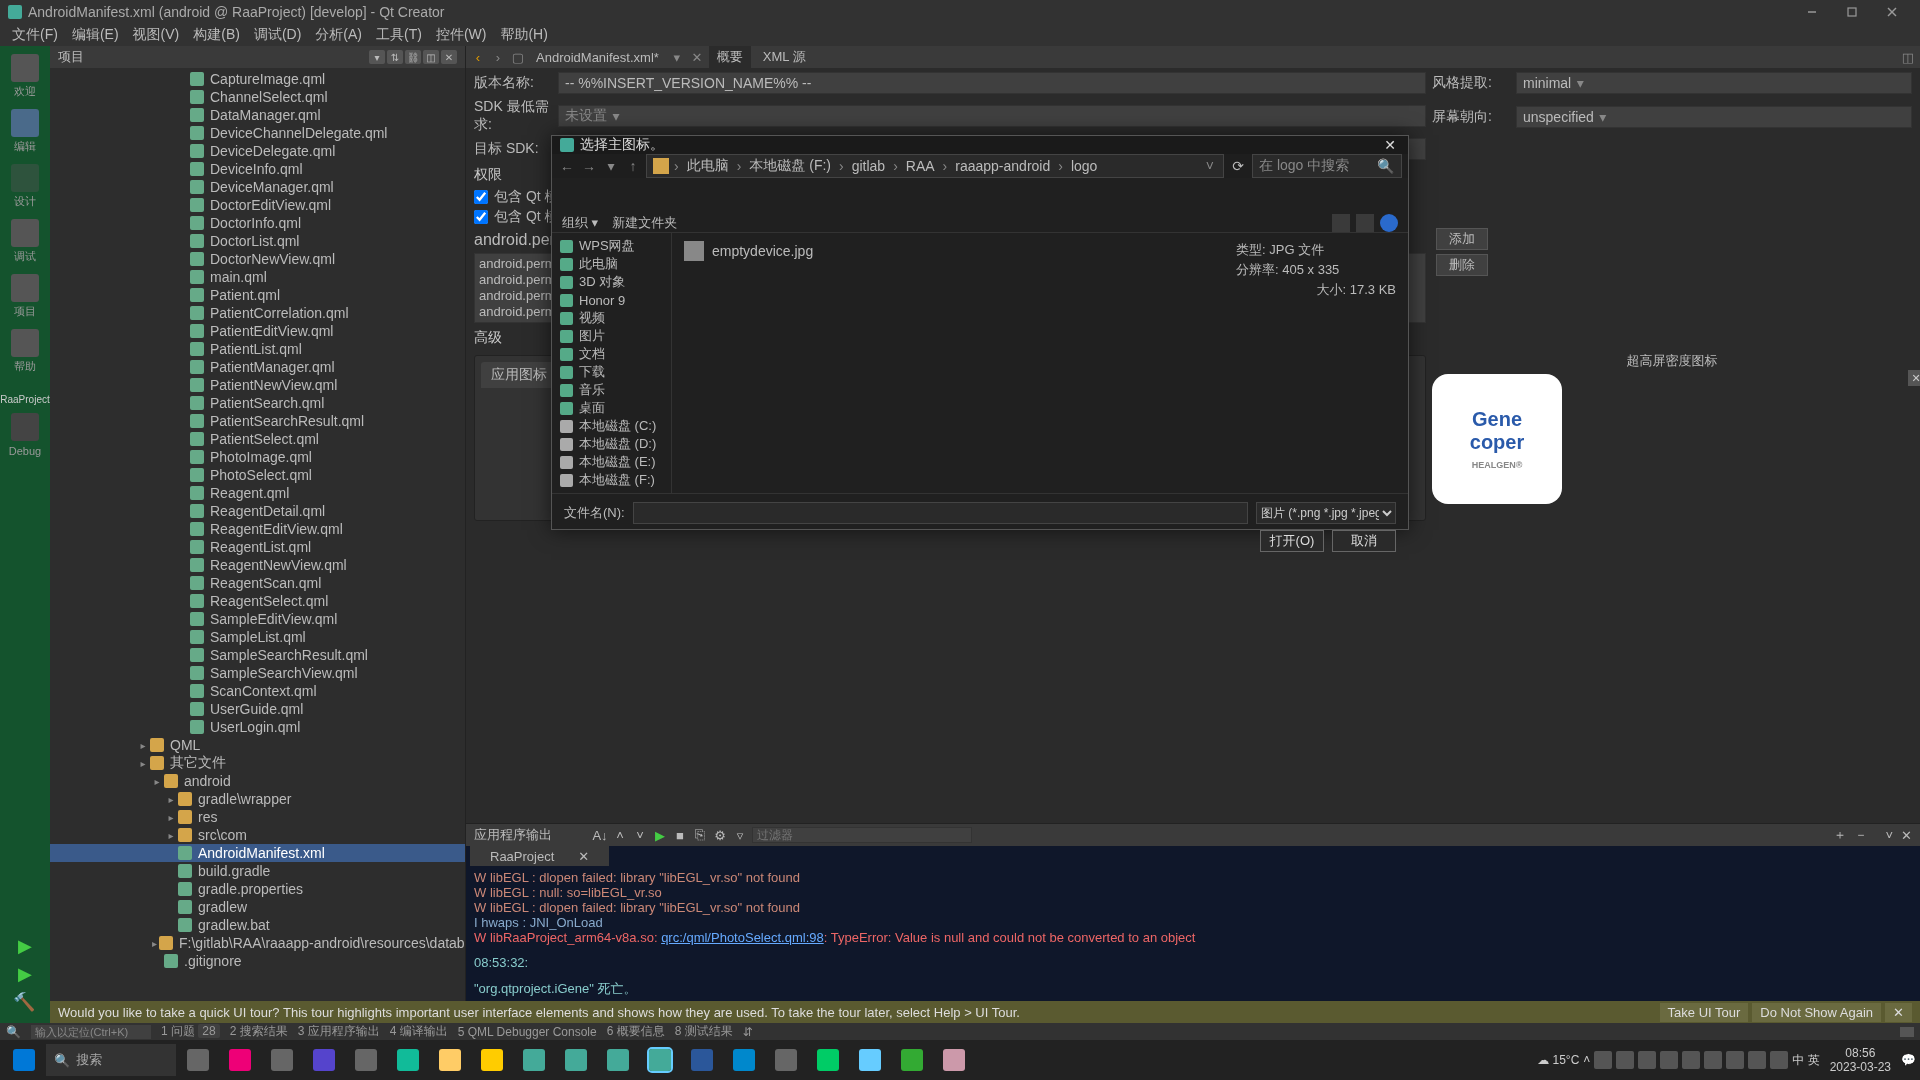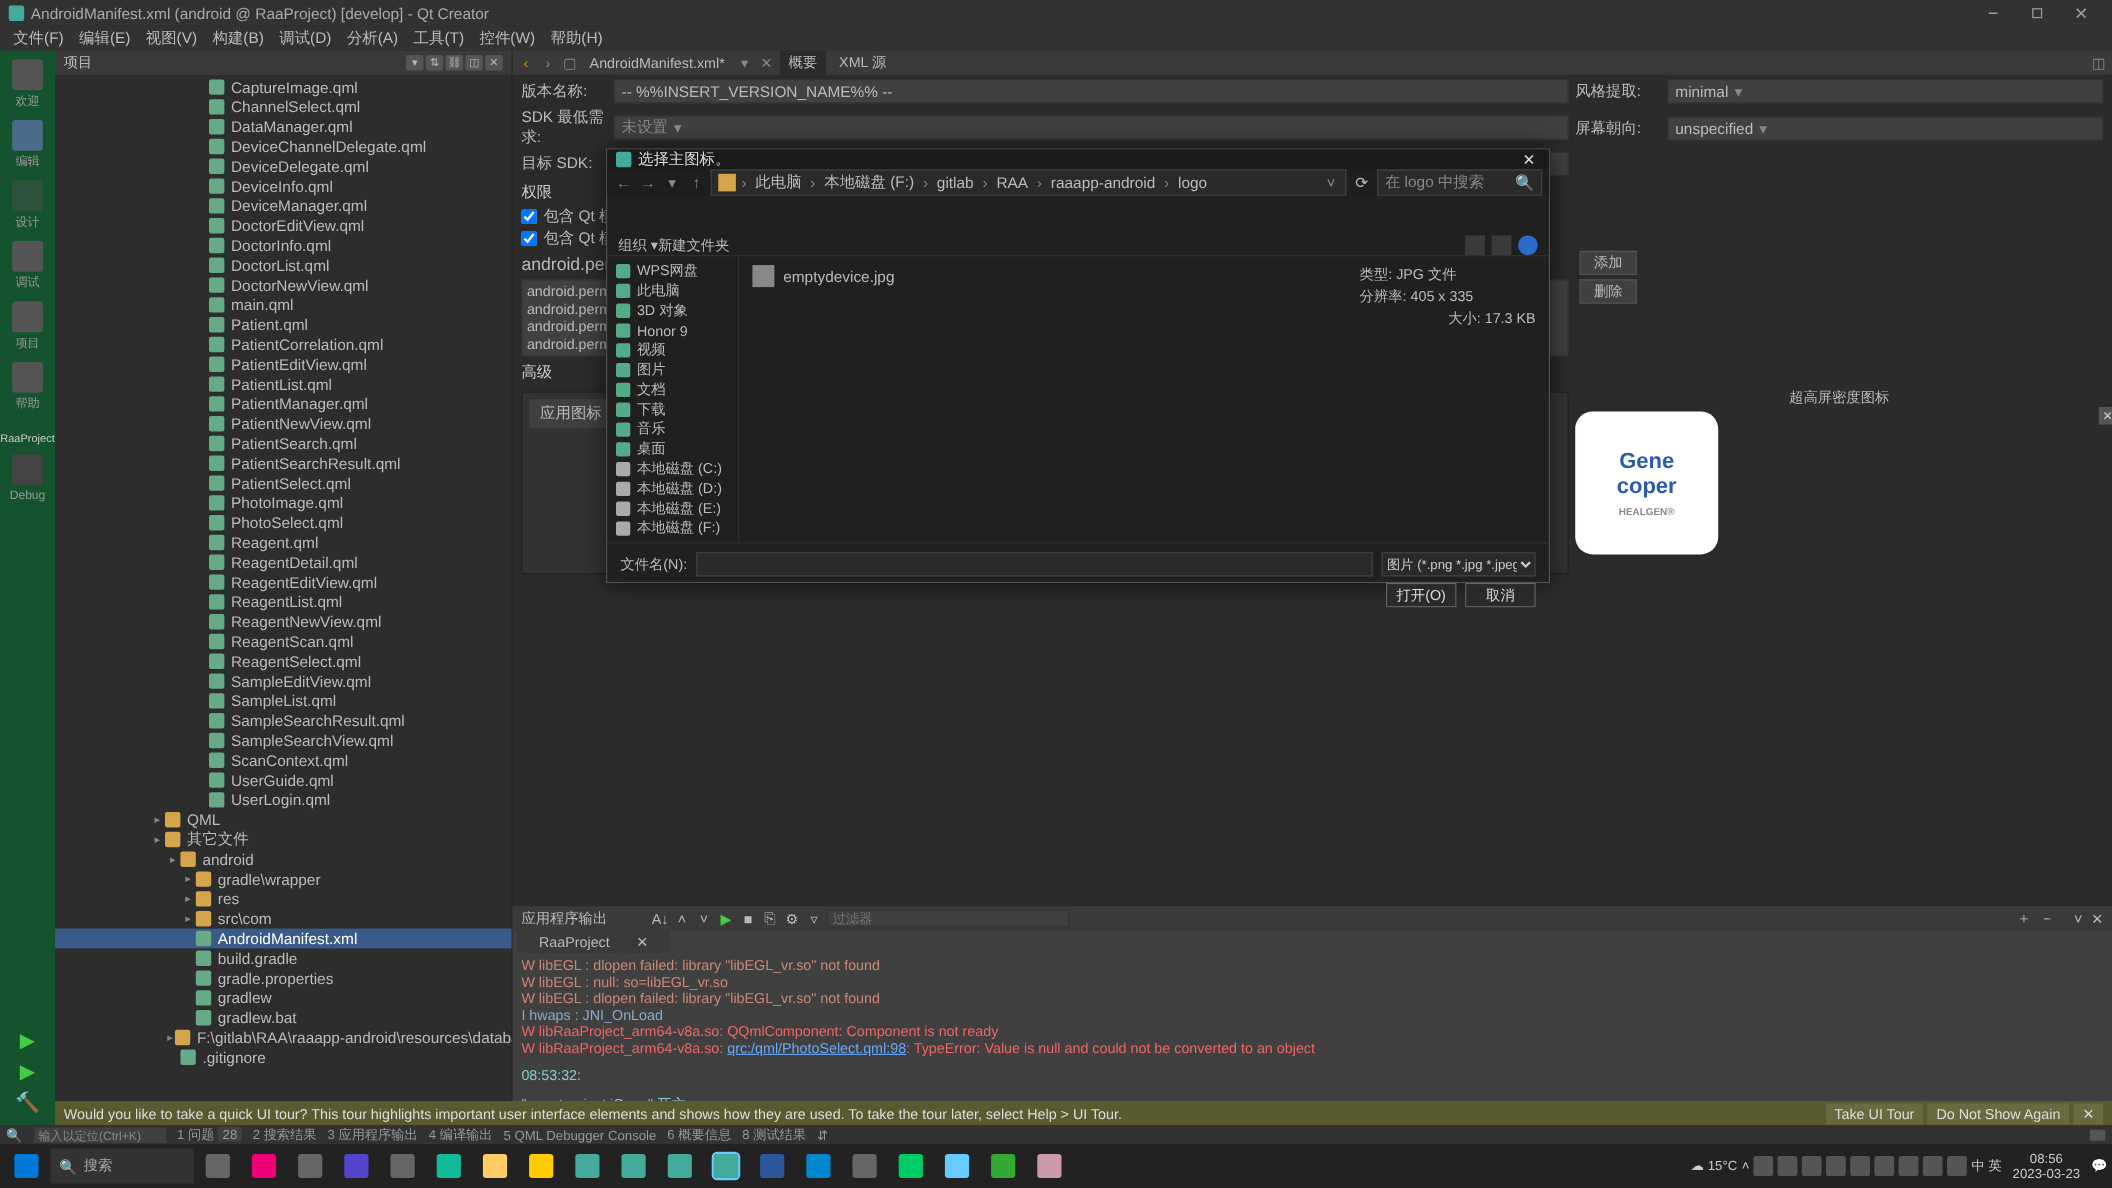--- a/index.html
+++ b/index.html
@@ -81,21 +81,21 @@
 .dialog .dtitle { height:26px; background:#1a1a1a; display:flex; align-items:center; padding:0 8px; color:#ddd; }
 .dialog .dtitle .dico { width:14px; height:14px; background:#4a9; margin-right:6px; border-radius:2px; }
 .dialog .dtitle .dclose { margin-left:auto; width:20px; text-align:center; cursor:pointer; }
 .dialog .dnav { height:32px; display:flex; align-items:center; padding:0 6px; gap:4px; background:#1e1e1e; }
 .dialog .dnav .arr { width:18px; text-align:center; color:#888; cursor:pointer; }
 .dialog .dnav .crumb { flex:1; display:flex; align-items:center; gap:2px; background:#2a2a2a; height:24px; padding:0 6px; border:1px solid #444; }
 .dialog .dnav .crumb span { padding:0 3px; }
 .dialog .dnav .crumb .sep { color:#888; }
 .dialog .dnav .refresh { width:20px; text-align:center; }
 .dialog .dnav .search { width:150px; height:24px; background:#2a2a2a; border:1px solid #444; padding:0 6px; display:flex; align-items:center; color:#888; }
-.dialog .dtool { height:28px; display:flex; align-items:center; padding:0 10px; font-size:13px; border-bottom:1px solid #333;margin-top:36px; }
+.dialog .dtool { height:28px; display:flex; align-items:center; padding:0 10px; gap:14px; font-size:13px; border-bottom:1px solid #333;margin-top:36px; }
 .dialog .dtool .rtool { margin-left:auto; display:flex; gap:6px; }
 .dialog .dtool .rtool span { width:18px; height:18px; background:#3a3a3a; }
 .dialog .dbody { flex:1; display:flex; }
 .dialog .dside { width:120px; border-right:1px solid #333; padding:4px 0; overflow:hidden; }
 .dialog .dside .ditem { display:flex; align-items:center; gap:6px; padding:2px 8px; font-size:13px; height:18px;}
 .dialog .dside .dicon { width:13px; height:13px; background:#5a8; border-radius:2px; flex-shrink:0; }
 .dialog .dside .dicon.dr { background:#aaa; }
 .dialog .dcontent { flex:1; padding:8px 12px; display:flex; }
 .dialog .filecol { flex:1; }
 .dialog .fileitm { display:flex; align-items:center; gap:8px; }
@@ -104,21 +104,21 @@
 .dialog .metacol div { margin-bottom:2px; }
 .dialog .dfoot { padding:8px 12px; border-top:1px solid #333; }
 .dialog .dfootrow { display:flex; align-items:center; gap:8px; margin-bottom:6px; }
 .dialog .dfootrow label { font-size:13px; }
 .dialog .dfootrow input { flex:1; height:22px; background:#2a2a2a; border:1px solid #444; padding:0 4px; color:#ccc; }
 .dialog .dfootrow select { width:140px; height:22px; background:#2a2a2a; border:1px solid #444; color:#ccc; font-size:12px; }
 .dialog .dbtns { display:flex; justify-content:flex-end; gap:8px; }
 .dialog .dbtns button { width:64px; height:22px; background:#2a2a2a; border:1px solid #666; color:#ddd; font-size:13px; cursor:pointer; }
 
 
-.outpane { height:200px; border-top:1px solid #222; display:flex; flex-direction:column; background:#404040; font-size:13px; }
+.outpane { height:200px; border-top:1px solid #222; display:flex; flex-direction:column; background:#0f172a; font-size:13px; }
 .outpane .ohdr { height:22px; background:#3a3a3a; display:flex; align-items:center; padding:0 8px; gap:8px; }
 .outpane .ohdr .otitle { flex:0 0 110px; }
 .outpane .ohdr .octrl { display:flex; gap:4px; align-items:center; }
 .outpane .ohdr .octrl span { width:16px; height:14px; display:flex; align-items:center; justify-content:center; }
 .outpane .ohdr .play { color:#4c4; }
 .outpane .otab { height:20px; display:flex; padding:0 4px; }
 .outpane .otab span { padding:2px 10px; background:#3a3a3a; font-size:13px; display:flex; align-items:center; gap:4px; }
 .outpane .obody { flex:1; overflow:auto; padding:4px 8px; font-family:Consolas,monospace; font-size:13px; }
 .outpane .obody .w { color:#c87; }
 .outpane .obody .i { color:#8ac; }
@@ -432,21 +432,20 @@
         <span>
             <span>RaaProject</span> 
             <span>✕</span>
           </span>
       </div>
       <div class="obody" id="obody">
           <div><span class="w">W libEGL  </span><span class="w">: dlopen failed: library "libEGL_vr.so" not found</span></div>
           <div><span class="w">W libEGL  </span><span class="w">: null: so=libEGL_vr.so</span></div>
           <div><span class="w">W libEGL  </span><span class="w">: dlopen failed: library "libEGL_vr.so" not found</span></div>
           <div><span class="i">I hwaps   </span><span class="i">: JNI_OnLoad</span></div>
-          <div><span class="red">W libRaaProject_arm64-v8a.so</span><span class="red">: QQmlComponent: Component is not ready</span></div>
           <div><span class="red">W libRaaProject_arm64-v8a.so</span><span class="red">: </span><span class="link">qrc:/qml/PhotoSelect.qml:98</span><span class="red">: TypeError: Value is null and could not be converted to an object</span></div>
           <div style="margin-top: 10px;"><span class="ln">08:53:32:</span></div>
           <div style="margin-top: 10px;"><span class="ln">"org.qtproject.iGene" 死亡。</span></div>
         </div>
     </div>
   </div>
 </div>
 
 <div class="dialog">
   <div class="dtitle">

